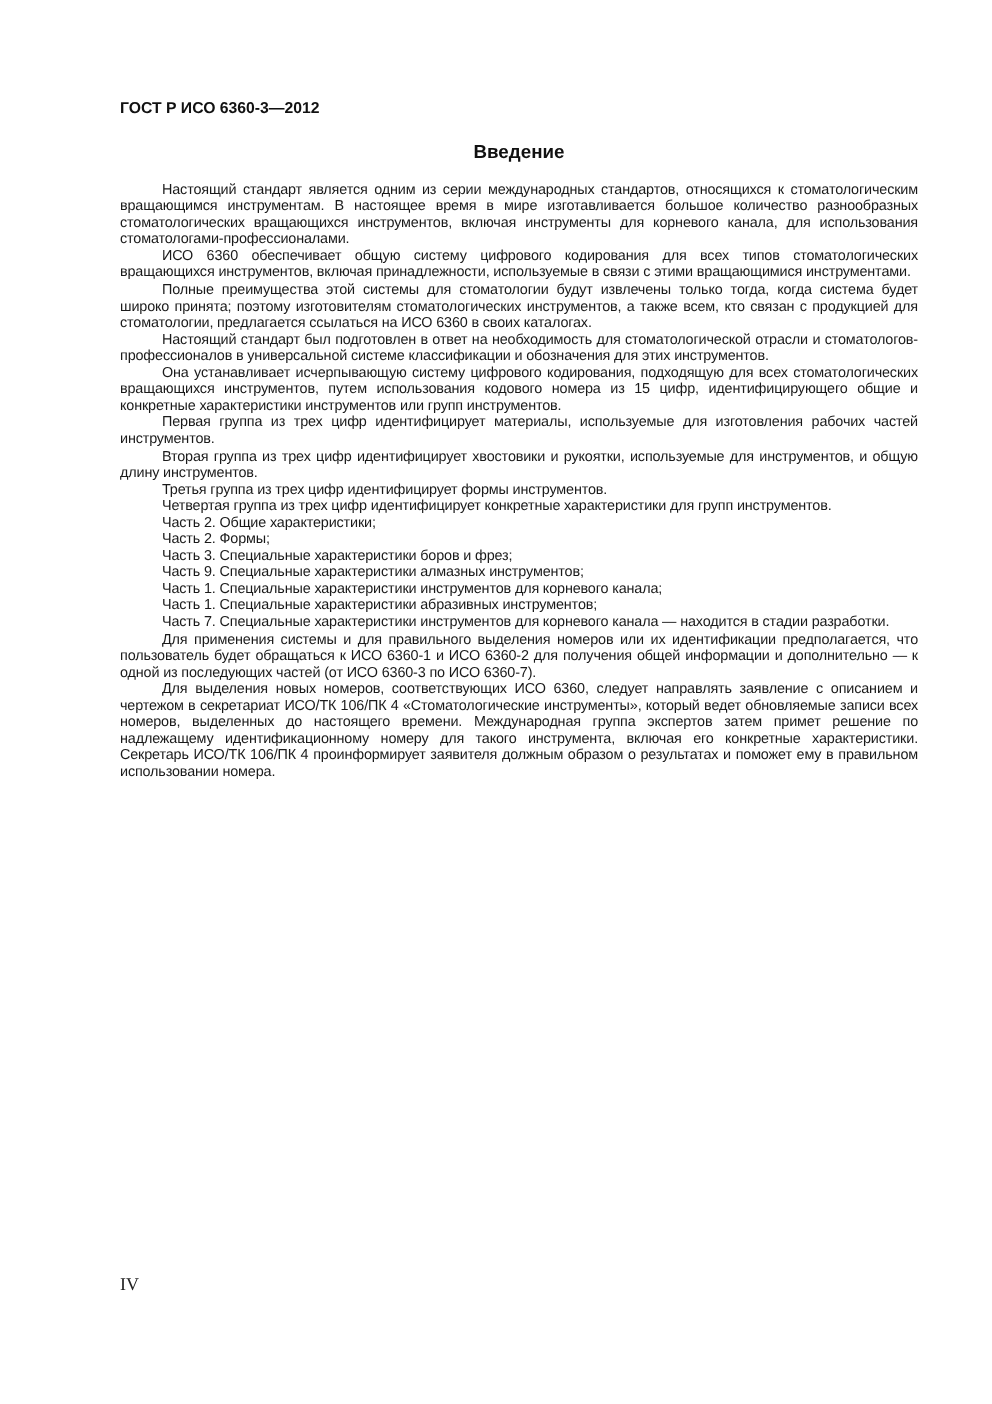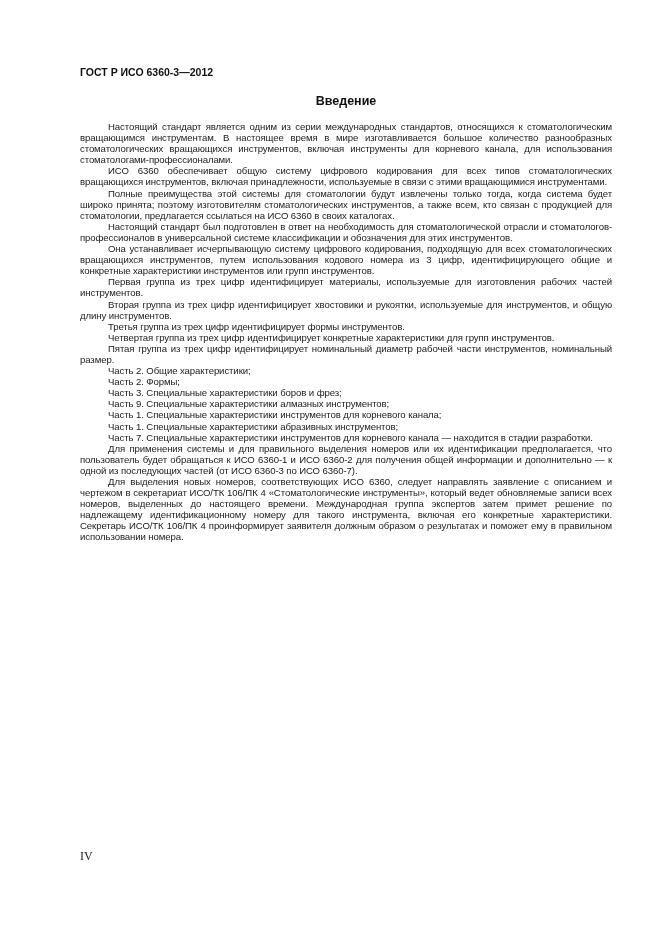--- a/index.html
+++ b/index.html
@@ -17,26 +17,25 @@
 
 <div class="page">
   <div class="header">ГОСТ Р ИСО 6360-3—2012</div>
   <div class="title">Введение</div>
 
   <div class="body">
     <p>Настоящий стандарт является одним из серии международных стандартов, относящихся к стоматологическим вращающимся инструментам. В настоящее время в мире изготавливается большое количество разнообразных стоматологических вращающихся инструментов, включая инструменты для корневого канала, для использования стоматологами-профессионалами.</p>
     <p>ИСО 6360 обеспечивает общую систему цифрового кодирования для всех типов стоматологических вращающихся инструментов, включая принадлежности, используемые в связи с этими вращающимися инструментами.</p>
     <p>Полные преимущества этой системы для стоматологии будут извлечены только тогда, когда система будет широко принята; поэтому изготовителям стоматологических инструментов, а также всем, кто связан с продукцией для стоматологии, предлагается ссылаться на ИСО 6360 в своих каталогах.</p>
     <p>Настоящий стандарт был подготовлен в ответ на необходимость для стоматологической отрасли и стоматологов-профессионалов в универсальной системе классификации и обозначения для этих инструментов.</p>
-    <p>Она устанавливает исчерпывающую систему цифрового кодирования, подходящую для всех стоматологических вращающихся инструментов, путем использования кодового номера из 3 цифр, идентифицирующего общие и конкретные характеристики инструментов или групп инструментов.</p>
+    <p>Она устанавливает исчерпывающую систему цифрового кодирования, подходящую для всех стоматологических вращающихся инструментов, путем использования кодового номера из 15 цифр, идентифицирующего общие и конкретные характеристики инструментов или групп инструментов.</p>
     <p>Первая группа из трех цифр идентифицирует материалы, используемые для изготовления рабочих частей инструментов.</p>
     <p>Вторая группа из трех цифр идентифицирует хвостовики и рукоятки, используемые для инструментов, и общую длину инструментов.</p>
     <p>Третья группа из трех цифр идентифицирует формы инструментов.</p>
     <p>Четвертая группа из трех цифр идентифицирует конкретные характеристики для групп инструментов.</p>
-    <p>Пятая группа из трех цифр идентифицирует номинальный диаметр рабочей части инструментов, номинальный размер.</p>
 
     <p class="part">Часть  2. Общие характеристики;</p>
     <p class="part">Часть  2. Формы;</p>
     <p class="part">Часть  3. Специальные характеристики боров и фрез;</p>
     <p class="part">Часть  9. Специальные характеристики алмазных инструментов;</p>
     <p class="part">Часть  1. Специальные характеристики инструментов для корневого канала;</p>
     <p class="part">Часть  1. Специальные характеристики абразивных инструментов;</p>
     <p class="part">Часть  7. Специальные характеристики инструментов для корневого канала — находится в стадии разработки.</p>
 
     <p>Для применения системы и для правильного выделения номеров или их идентификации предполагается, что пользователь будет обращаться к ИСО 6360-1 и ИСО 6360-2 для получения общей информации и дополнительно — к одной из последующих частей (от ИСО 6360-3 по ИСО 6360-7).</p>

